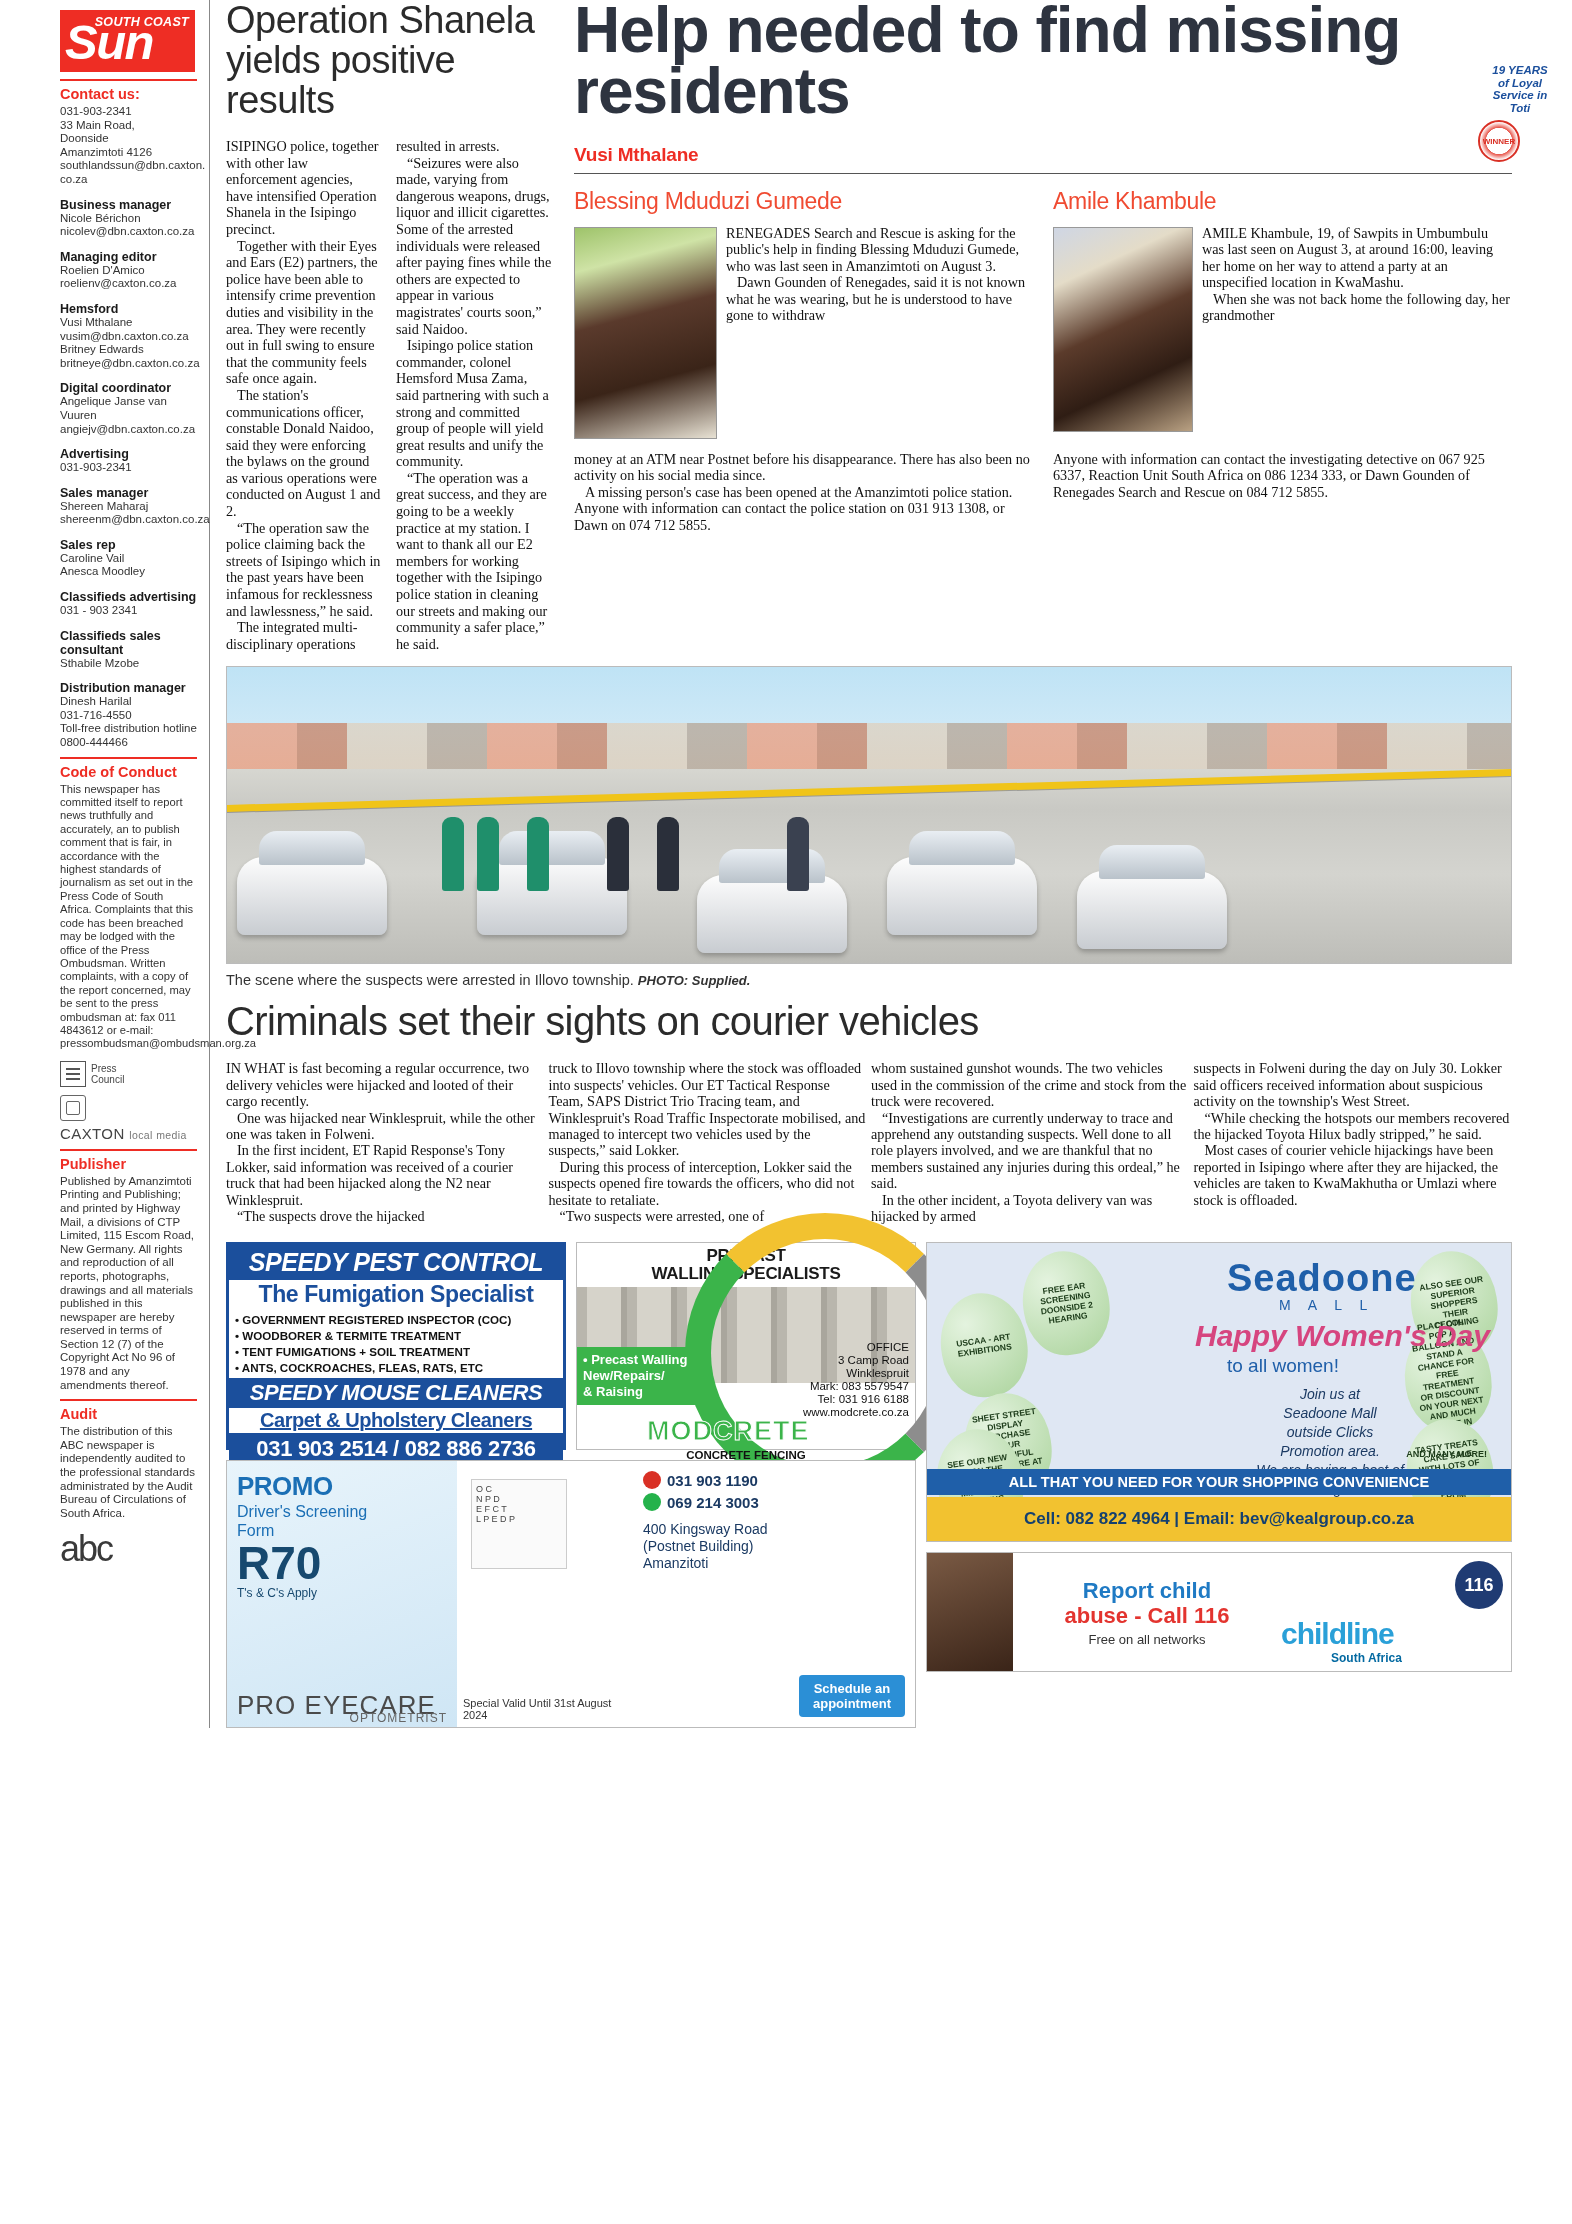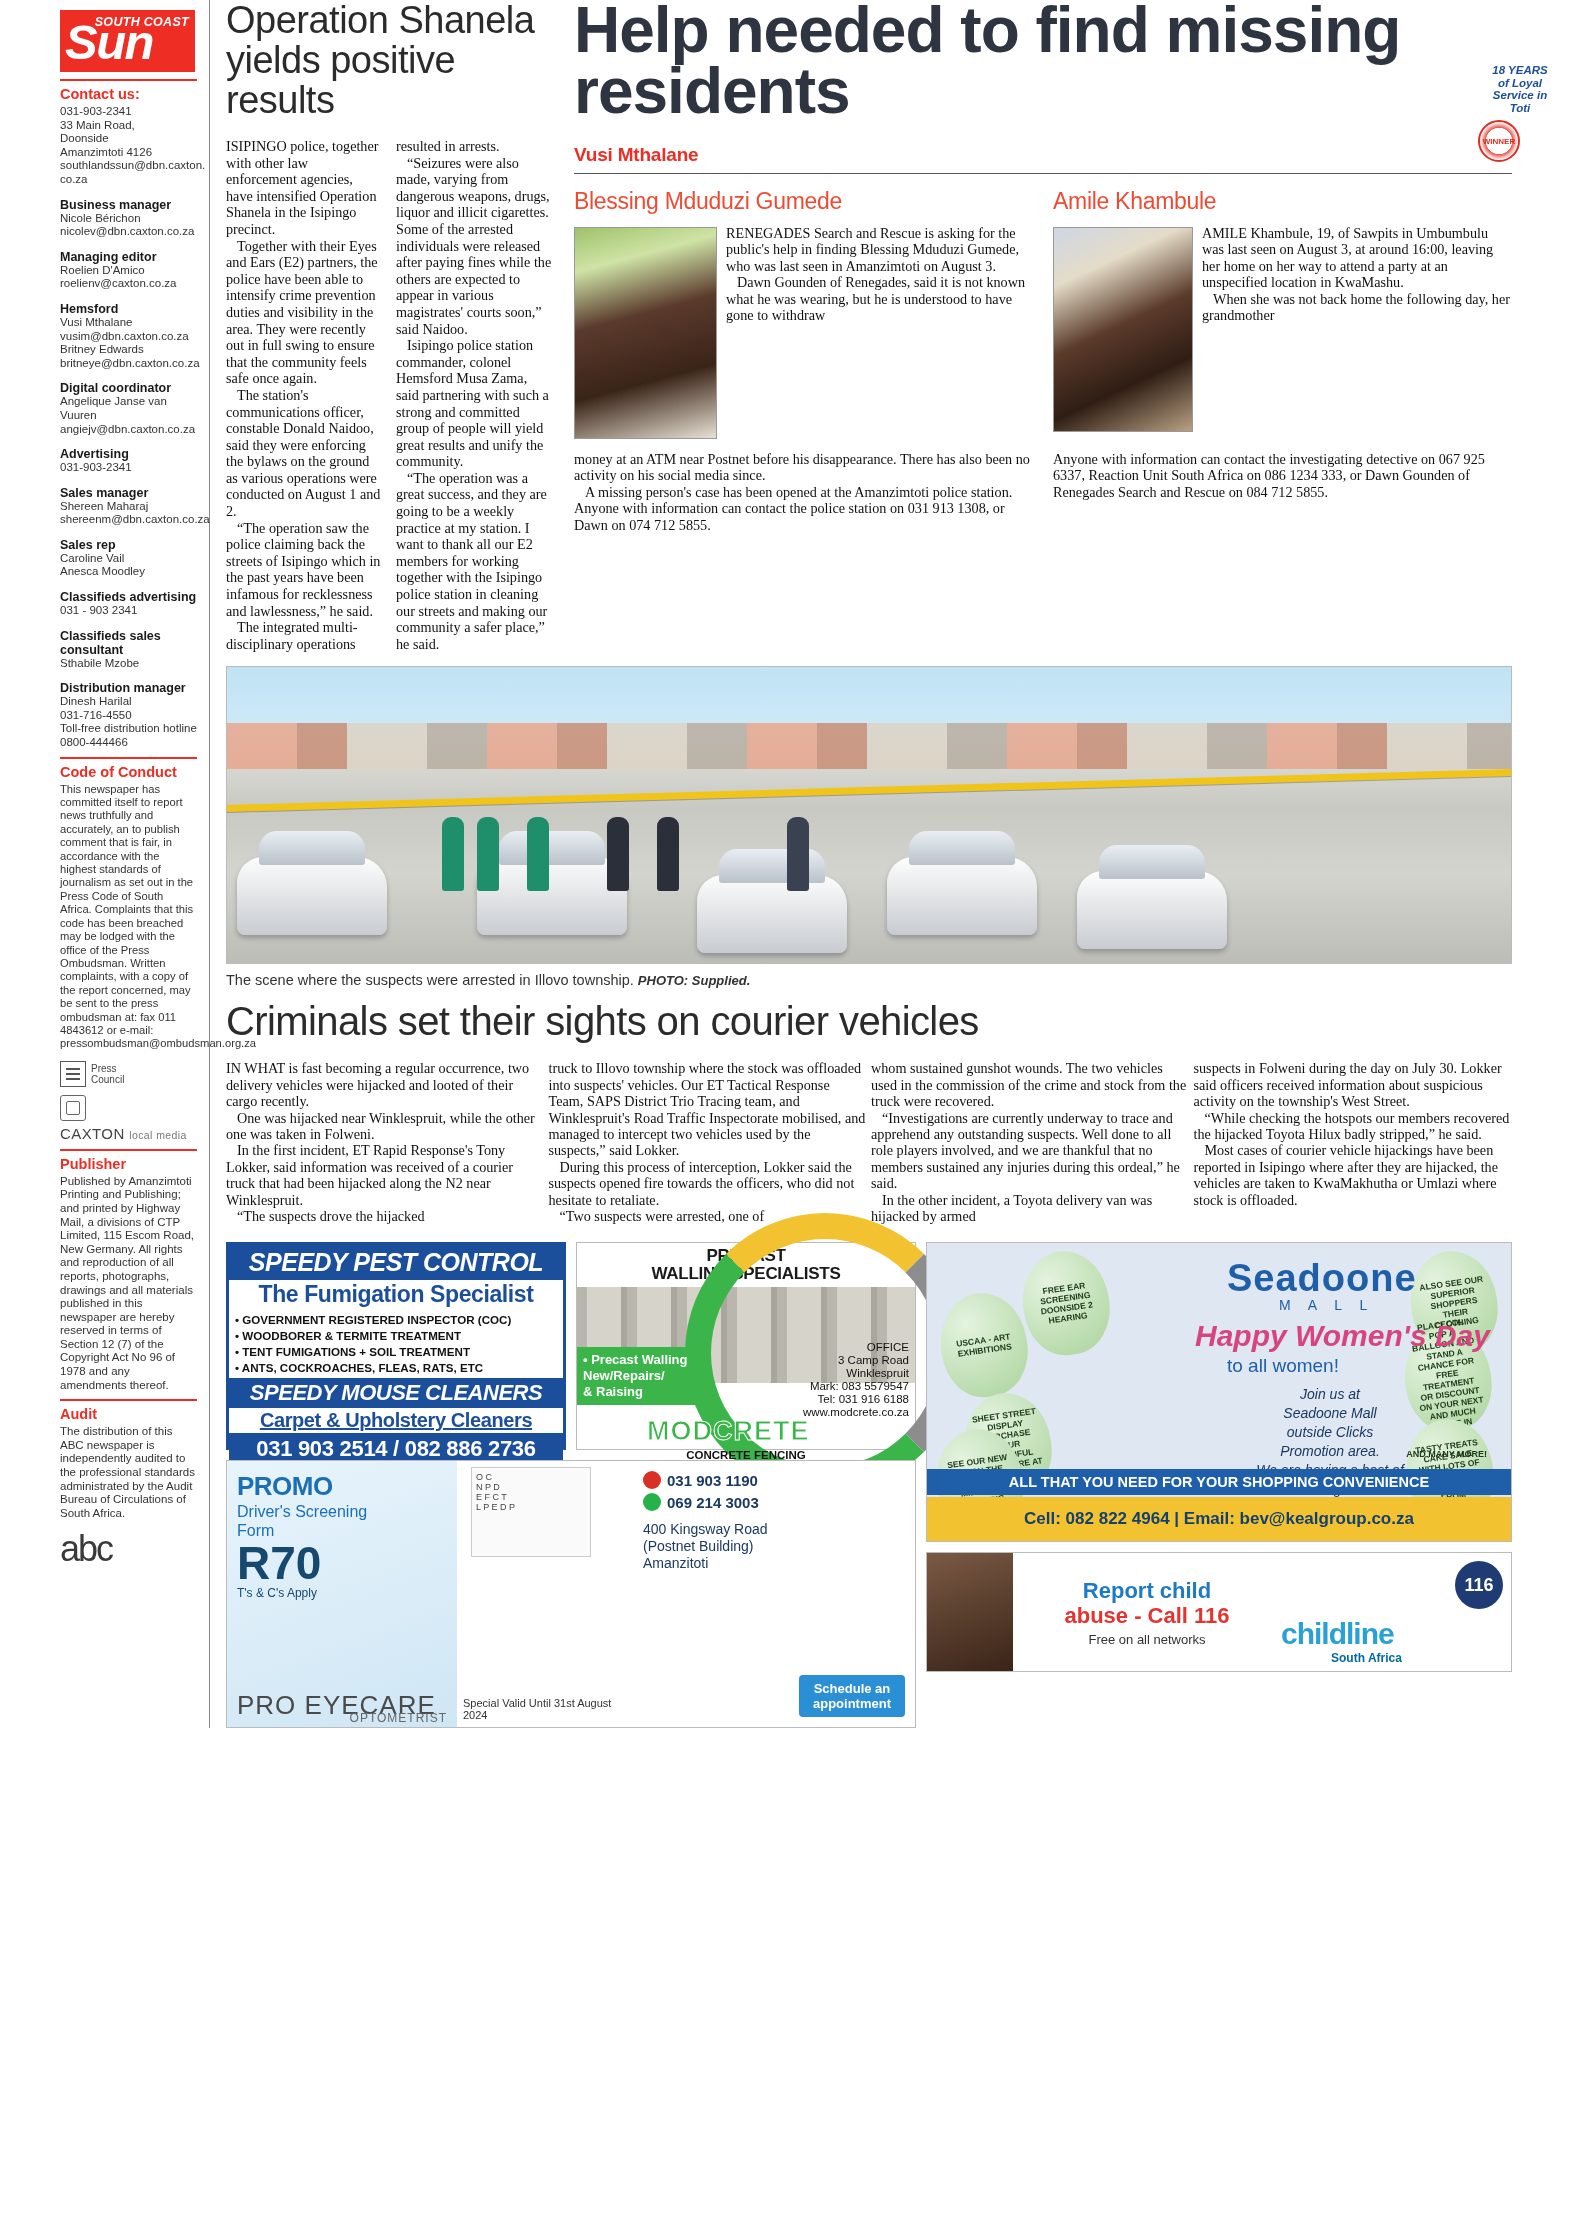--- a/index.html
+++ b/index.html
@@ -275,21 +275,21 @@
   .eye-left .r70 { color:#17496f; font-weight:bold; font-size:46px; line-height:46px; }
   .eye-left .tc { color:#17496f; font-size:12px; }
   .eye-left .pro {
     position:absolute; bottom:6px; left:10px; font-size:26px; color:#4a4a4a; letter-spacing:1px;
   }
   .eye-left .opt {
     position:absolute; bottom:2px; right:10px; font-size:12px; color:#666; letter-spacing:1px;
   }
   .eye-mid { flex:1; background:#fff; position:relative; }
   .eye-mid .chart {
-    position:absolute; left:14px; top:6px; width:120px; height:90px;
+    position:absolute; left:14px; top:18px; width:96px; height:90px;
     border:1px solid #ccc; background:#fafafa; font-size:9px; color:#444; padding:4px;
   }
   .eye-mid .doc-note {
     position:absolute; left:6px; bottom:6px; font-size:11px; color:#333;
   }
   .eye-right { width:280px; background:#fff; position:relative; padding:10px 8px; }
   .eye-right .pill {
     display:flex; align-items:center; gap:6px; font-size:15px; font-weight:bold; color:#1b3a63;
     margin-bottom:4px;
   }
@@ -574,21 +574,21 @@
 
             <div class="ad-pest">
               <div class="bar">SPEEDY PEST CONTROL</div>
               <div class="sub">The Fumigation Specialist</div>
               <ul>
                 <li>• GOVERNMENT REGISTERED INSPECTOR (COC)</li>
                 <li>• WOODBORER &amp; TERMITE TREATMENT</li>
                 <li>• TENT FUMIGATIONS + SOIL TREATMENT</li>
                 <li>• ANTS, COCKROACHES, FLEAS, RATS, ETC</li>
               </ul>
-              <div class="yrs" style="white-space:pre-line">18 YEARS
+              <div class="yrs" style="white-space:pre-line">19 YEARS
 of Loyal
 Service in
 Toti</div>
               <div class="seal">WINNER</div>
               <div class="bar2">SPEEDY MOUSE CLEANERS</div>
               <div class="carpet">Carpet &amp; Upholstery Cleaners</div>
               <div class="phone">031 903 2514 / 082 886 2736</div>
             </div>
 
             <div class="ad-modcrete">

